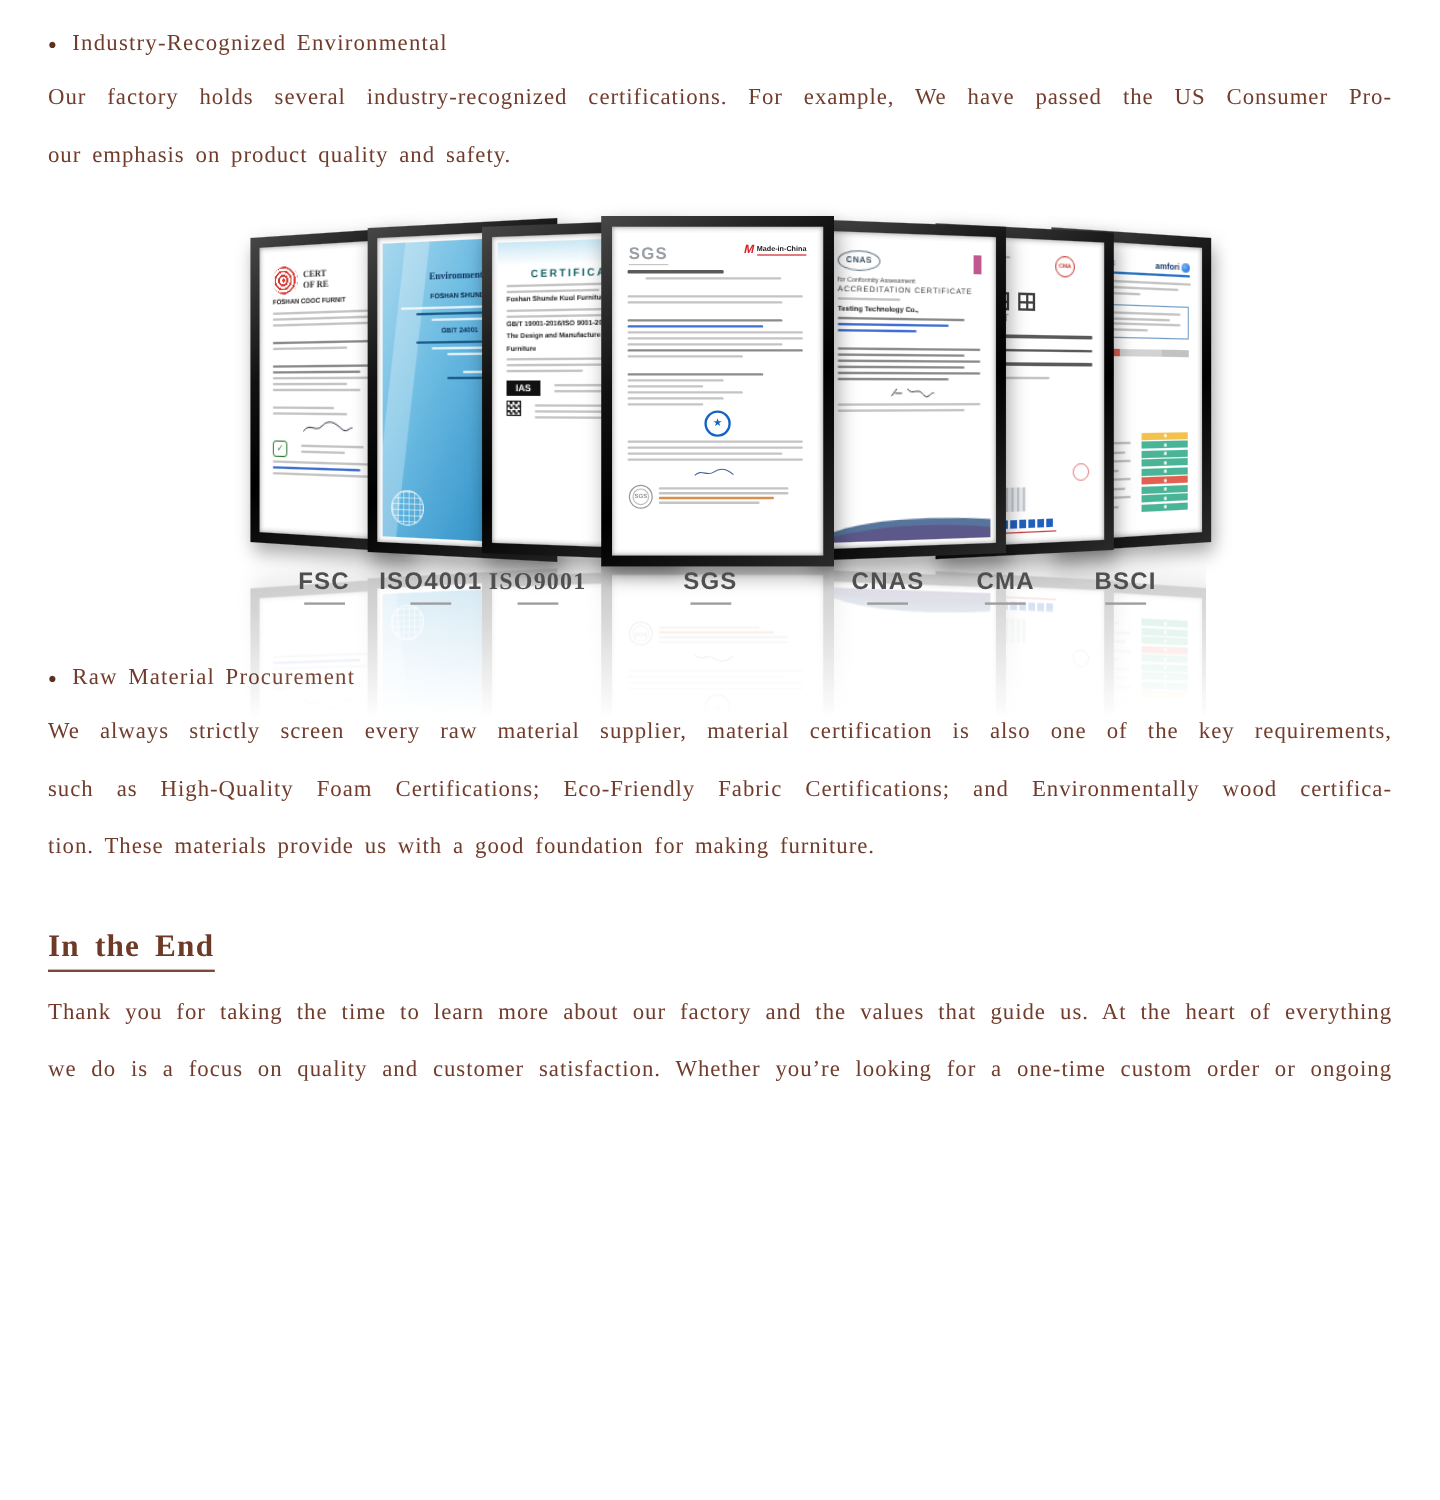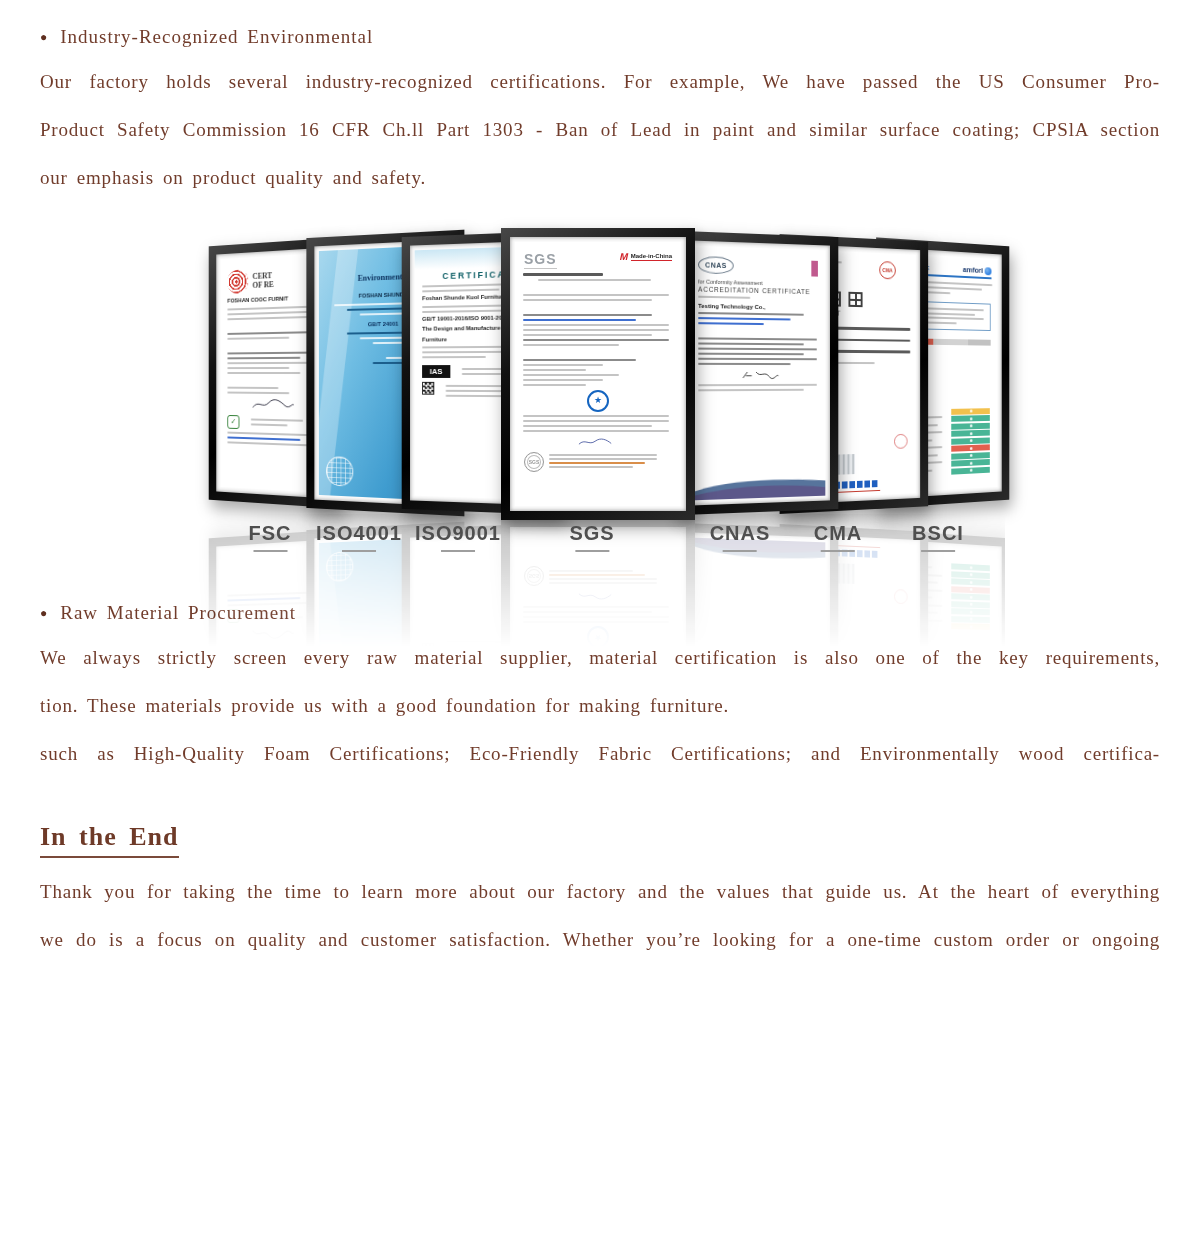--- a/index.html
+++ b/index.html
@@ -170,21 +170,20 @@
 <div class="content">
 
 
   <div class="bullet-line b1">
     <span class="dot">●</span>
     <span>Industry-Recognized Environmental</span>
   </div>
 
   <div class="para">
     <div class="jline">Our factory holds several industry-recognized certifications. For example, We have passed the US Consumer Pro-</div>
-    <div class="jline">Product Safety Commission 16 CFR Ch.ll Part 1303 - Ban of Lead in paint and similar surface coating; CPSlA section</div>
     <div class="jline last">our emphasis on product quality and safety.</div>
   </div>
 
   
   <div class="stage">
     <div class="row">
 
       <div class="fw" style="left:4px;top:14px;width:148px;height:262px;z-index:1;transform:perspective(950px) rotateY(-26deg);">
         <div class="frame">
             <div class="mat">
@@ -513,37 +512,37 @@
         </div>
             </div>
           </div>
       </div>
 
     </div>
 
     <div class="labels">
       <div class="clabel" style="left:75px;"><span>FSC</span><div class="ul"></div></div>
       <div class="clabel" style="left:164px;"><span>ISO4001</span><div class="ul"></div></div>
-      <div class="clabel" style="left:263px;"><span>ISO9001</span><div class="ul"></div></div>
+      <div class="clabel" style="left:253px;font-family:Liberation Serif, serif;"><span>ISO9001</span><div class="ul"></div></div>
       <div class="clabel" style="left:397px;"><span>SGS</span><div class="ul"></div></div>
       <div class="clabel" style="left:545px;"><span>CNAS</span><div class="ul"></div></div>
       <div class="clabel" style="left:643px;"><span>CMA</span><div class="ul"></div></div>
       <div class="clabel" style="left:743px;"><span>BSCI</span><div class="ul"></div></div>
     </div>
   </div>
 
   <div class="bullet-line b2">
     <span class="dot">●</span>
     <span>Raw Material Procurement</span>
   </div>
 
   <div class="para">
     <div class="jline">We always strictly screen every raw material supplier, material certification is also one of the key requirements,</div>
+    <div class="jline">such as High-Quality Foam Certifications; Eco-Friendly Fabric Certifications; and Environmentally wood certifica-</div>
     <div class="jline last">tion. These materials provide us with a good foundation for making furniture.</div>
-    <div class="jline">such as High-Quality Foam Certifications; Eco-Friendly Fabric Certifications; and Environmentally wood certifica-</div>
   </div>
 
   <h2 class="h-end">In the End</h2>
 
   <div class="para">
     <div class="jline">Thank you for taking the time to learn more about our factory and the values that guide us. At the heart of everything</div>
     <div class="jline">we do is a focus on quality and customer satisfaction. Whether you’re looking for a one-time custom order or ongoing</div>
   </div>
 
 </div>

